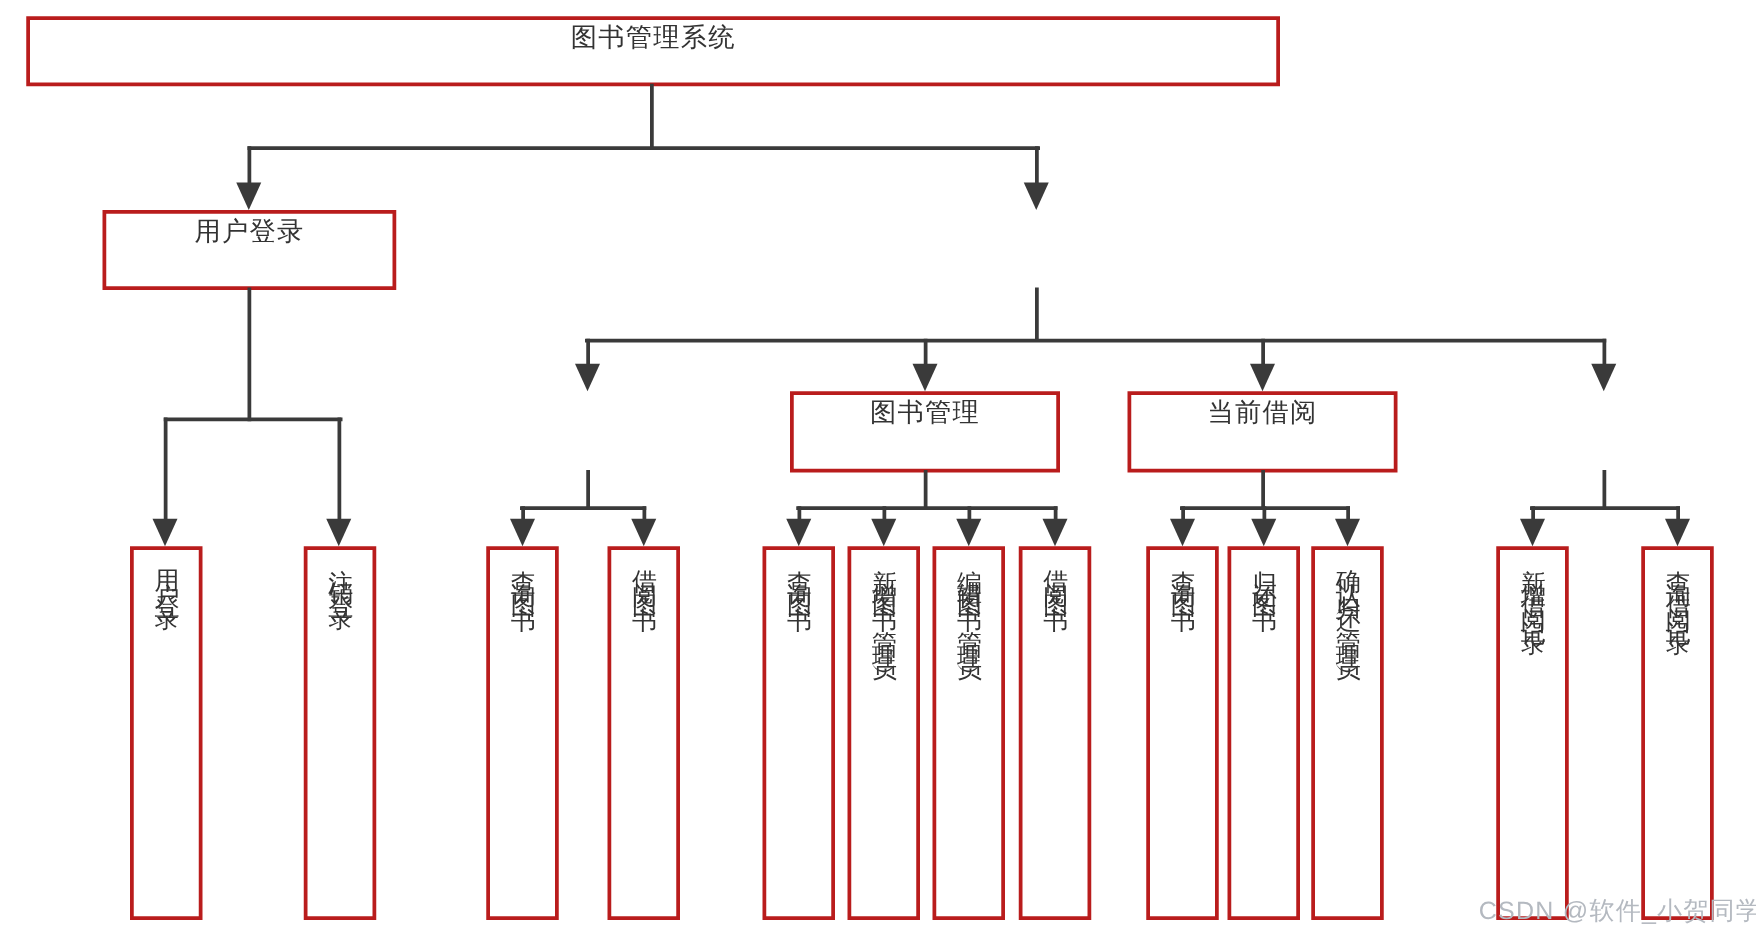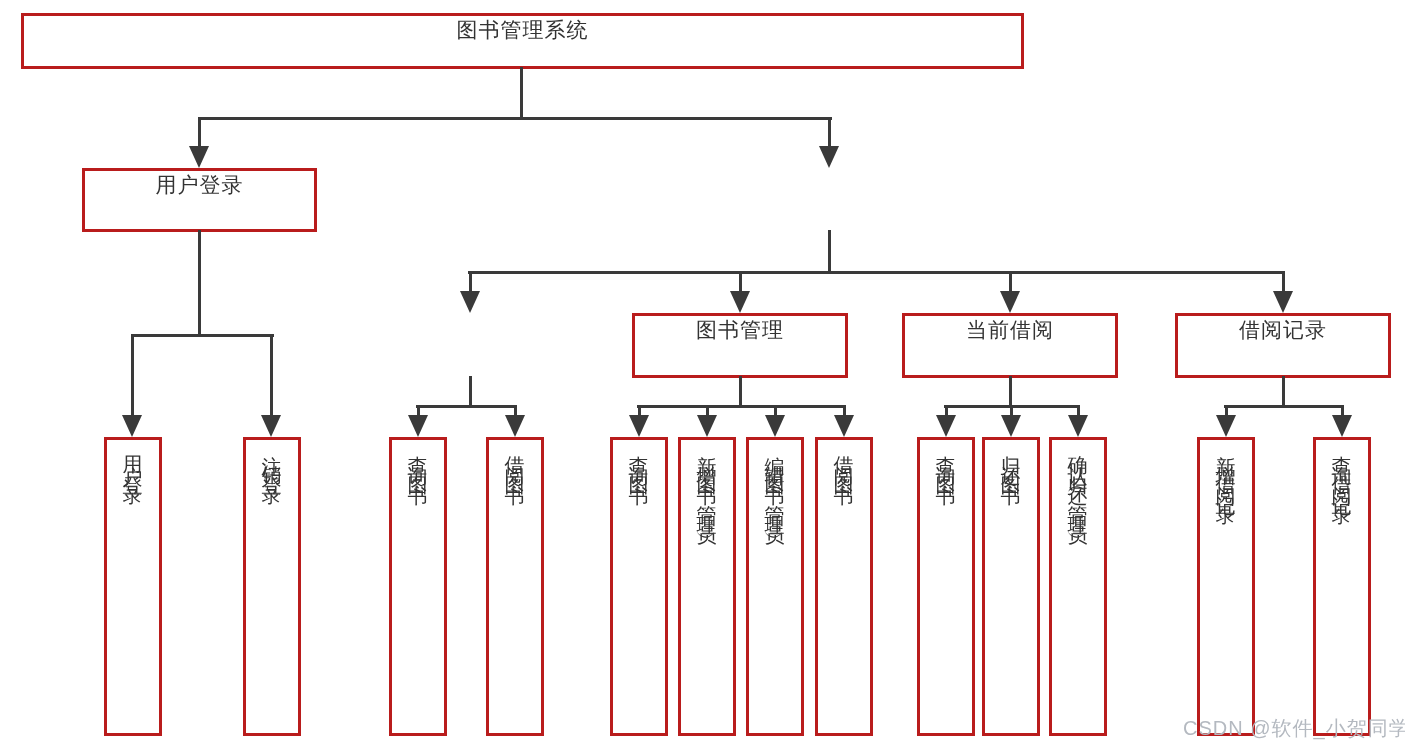--- a/index.html
+++ b/index.html
@@ -59,23 +59,20 @@
 
   <div class="box" style="left:82px;top:168px;width:235px;height:64px;">
     <span class="lbl">用户登录</span>
   </div>
 
   <div class="box" style="left:632px;top:313px;width:216px;height:65px;">
     <span class="lbl">图书管理</span>
   </div>
   <div class="box" style="left:902px;top:313px;width:216px;height:65px;">
     <span class="lbl">当前借阅</span>
-  </div>
-  <div class="box" style="left:1175px;top:313px;width:216px;height:65px;">
-    <span class="lbl">借阅记录</span>
   </div>
 
   <div class="box v" style="left:104px;top:437px;width:58px;height:299px;">
     <span class="lbl">用户登录</span>
   </div>
   <div class="box v" style="left:243px;top:437px;width:58px;height:299px;">
     <span class="lbl">注销登录</span>
   </div>
 
   <div class="box v" style="left:389px;top:437px;width:58px;height:299px;">

